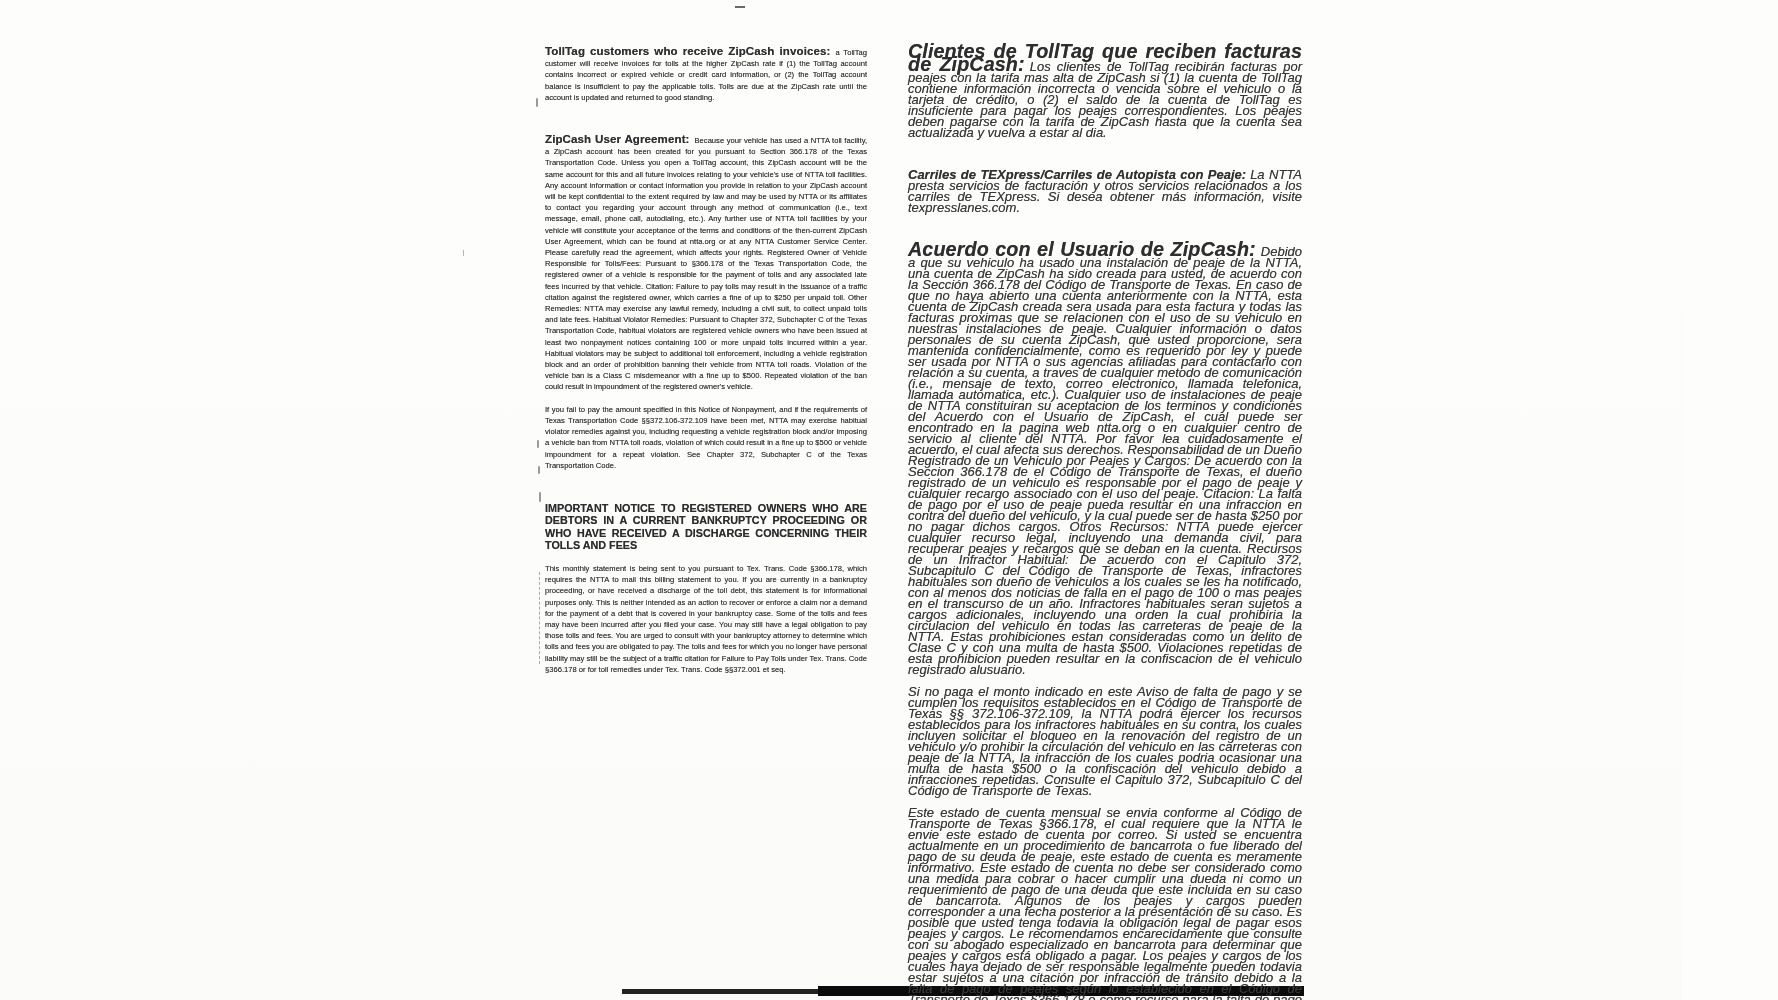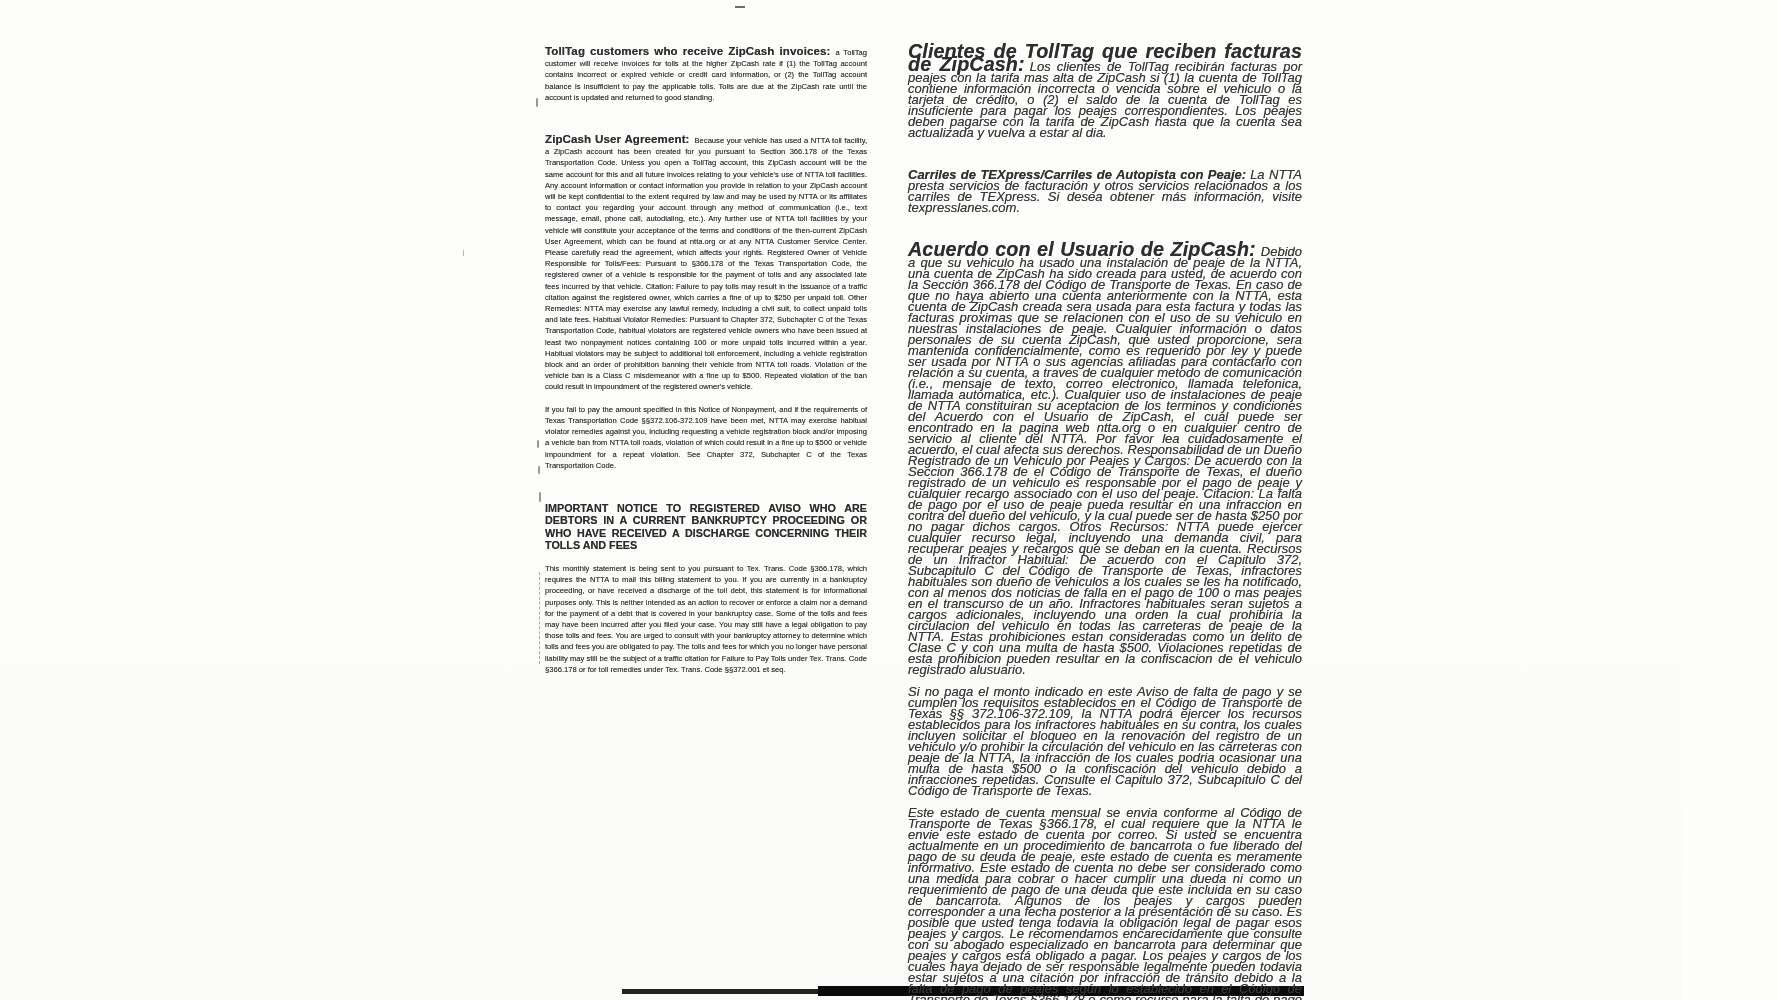--- a/index.html
+++ b/index.html
@@ -69,21 +69,21 @@
   <div class="artifact tick tick4"></div>
   <div class="artifact tick tick5"></div>
   <div class="artifact dotted-edge"></div>
   <div class="artifact bottom-bar-thin"></div>
   <div class="artifact bottom-bar-thick"></div>
 
   <div class="col col-left" id="col-left">
       <p class="sec"><span class="h-lead">TollTag customers who receive ZipCash invoices:</span><span>a TollTag customer will receive invoices for tolls at the higher ZipCash rate if (1) the TollTag account contains incorrect or expired vehicle or credit card information, or (2) the TollTag account balance is insufficient to pay the applicable tolls.  Tolls are due at the ZipCash rate until the account is updated and returned to good standing.</span></p>
       <p class="sec gap"><span class="h-lead">ZipCash User Agreement:</span><span>Because your vehicle has used a NTTA toll facility, a ZipCash account has been created for you pursuant to Section 366.178 of the Texas Transportation Code.  Unless you open a TollTag account, this ZipCash account will be the same account for this and all future invoices relating to your vehicle's use of NTTA toll facilities.  Any account information or contact information you provide in relation to your ZipCash account will be kept confidential to the extent required by law and may be used by NTTA or its affiliates to contact you regarding your account through any method of communication (i.e., text message, email, phone call, autodialing, etc.).  Any further use of NTTA toll facilities by your vehicle will constitute your acceptance of the terms and conditions of the then-current ZipCash User Agreement, which can be found at ntta.org or at any NTTA Customer Service Center.  Please carefully read the agreement, which affects your rights.  Registered Owner of Vehicle Responsible for Tolls/Fees: Pursuant to §366.178 of the Texas Transportation Code, the registered owner of a vehicle is responsible for the payment of tolls and any associated late fees incurred by that vehicle.  Citation: Failure to pay tolls may result in the issuance of a traffic citation against the registered owner, which carries a fine of up to $250 per unpaid toll.  Other Remedies: NTTA may exercise any lawful remedy, including a civil suit, to collect unpaid tolls and late fees.  Habitual Violator Remedies:  Pursuant to Chapter 372, Subchapter C of the Texas Transportation Code, habitual violators are registered vehicle owners who have been issued at least two nonpayment notices containing 100 or more unpaid tolls incurred within a year.  Habitual violators may be subject to additional toll enforcement, including a vehicle registration block and an order of prohibition banning their vehicle from NTTA toll roads.  Violation of the vehicle ban is a Class C misdemeanor with a fine up to $500.  Repeated violation of the ban could result in impoundment of the registered owner's vehicle.</span></p>
       <p class="sec"><span>If you fail to pay the amount specified in this Notice of Nonpayment, and if the requirements of Texas Transportation Code §§372.106-372.109 have been met, NTTA may exercise habitual violator remedies against you, including requesting a vehicle registration block and/or imposing a vehicle ban from NTTA toll roads, violation of which could result in a fine up to $500 or vehicle impoundment for a repeat violation.  See Chapter 372, Subchapter C of the Texas Transportation Code.</span></p>
-      <p class="sec caps gap">IMPORTANT NOTICE TO REGISTERED AVISO WHO ARE DEBTORS IN A CURRENT BANKRUPTCY PROCEEDING OR WHO HAVE RECEIVED A DISCHARGE CONCERNING THEIR TOLLS AND FEES</p>
+      <p class="sec caps gap">IMPORTANT NOTICE TO REGISTERED OWNERS WHO ARE DEBTORS IN A CURRENT BANKRUPTCY PROCEEDING OR WHO HAVE RECEIVED A DISCHARGE CONCERNING THEIR TOLLS AND FEES</p>
       <p class="sec"><span>This monthly statement is being sent to you pursuant to Tex. Trans. Code §366.178, which requires the NTTA to mail this billing statement to you.  If you are currently in a bankruptcy proceeding, or have received a discharge of the toll debt, this statement is for informational purposes only.  This is neither intended as an action to recover or enforce a claim nor a demand for the payment of a debt that is covered in your bankruptcy case.  Some of the tolls and fees may have been incurred after you filed your case.  You may still have a legal obligation to pay those tolls and fees.  You are urged to consult with your bankruptcy attorney to determine which tolls and fees you are obligated to pay.  The tolls and fees for which you no longer have personal liability may still be the subject of a traffic citation for Failure to Pay Tolls under Tex. Trans. Code §366.178 or for toll remedies under Tex. Trans. Code §§372.001 et seq.</span></p>
     </div>
   <div class="col col-right" id="col-right">
       <p class="sec"><span class="h-lead">Clientes de TollTag que reciben facturas de ZipCash:</span><span>Los clientes de TollTag recibirán facturas por peajes con la tarifa mas alta de ZipCash si (1) la cuenta de TollTag contiene información incorrecta o vencida sobre el vehiculo o la tarjeta de crédito, o (2) el saldo de la cuenta de TollTag es insuficiente para pagar los peajes correspondientes.  Los peajes deben pagarse con la tarifa de ZipCash hasta que la cuenta sea actualizada y vuelva a estar al dia.</span></p>
       <p class="sec gap"><span class="h-inline">Carriles de TEXpress/Carriles de Autopista con Peaje:</span><span>La NTTA presta servicios de facturación y otros servicios relacionados a los carriles de TEXpress.  Si desea obtener más información, visite texpresslanes.com.</span></p>
       <p class="sec gap"><span class="h-lead">Acuerdo con el Usuario de ZipCash:</span><span>Debido a que su vehiculo ha usado una instalación de peaje de la NTTA, una cuenta de ZipCash ha sido creada para usted, de acuerdo con la Sección 366.178 del Código de Transporte de Texas.  En caso de que no haya abierto una cuenta anteriormente con la NTTA, esta cuenta de ZipCash creada sera usada para esta factura y todas las facturas proximas que se relacionen con el uso de su vehiculo en nuestras instalaciones de peaje.  Cualquier información o datos personales de su cuenta ZipCash, que usted proporcione, sera mantenida confidencialmente, como es requerido por ley y puede ser usada por NTTA o sus agencias afiliadas para contactarlo con relación a su cuenta, a traves de cualquier metodo de comunicación (i.e., mensaje de texto, correo electronico, llamada telefonica, llamada automatica, etc.).  Cualquier uso de instalaciones de peaje de NTTA constituiran su aceptacion de los terminos y condiciones del Acuerdo con el Usuario de ZipCash, el cual puede ser encontrado en la pagina web ntta.org o en cualquier centro de servicio al cliente del NTTA.  Por favor lea cuidadosamente el acuerdo, el cual afecta sus derechos.  Responsabilidad de un Dueño Registrado de un Vehiculo por Peajes y Cargos:  De acuerdo con la Seccion 366.178 de el Código de Transporte de Texas, el dueño registrado de un vehiculo es responsable por el pago de peaje y cualquier recargo associado con el uso del peaje.  Citacion:  La falta de pago por el uso de peaje pueda resultar en una infraccion en contra del dueño del vehiculo, y la cual puede ser de hasta $250 por no pagar dichos cargos.  Otros Recursos:  NTTA puede ejercer cualquier recurso legal, incluyendo una demanda civil, para recuperar peajes y recargos que se deban en la cuenta.  Recursos de un Infractor Habitual:  De acuerdo con el Capitulo 372, Subcapitulo C del Código de Transporte de Texas, infractores habituales son dueño de vehiculos a los cuales se les ha notificado, con al menos dos noticias de falla en el pago de 100 o mas peajes en el transcurso de un año.  Infractores habituales seran sujetos a cargos adicionales, incluyendo una orden la cual prohibiria la circulacion del vehiculo en todas las carreteras de peaje de la NTTA.  Estas prohibiciones estan consideradas como un delito de Clase C y con una multa de hasta $500.  Violaciones repetidas de esta prohibicion pueden resultar en la confiscacion de el vehiculo registrado alusuario.</span></p>
       <p class="sec"><span>Si no paga el monto indicado en este Aviso de falta de pago y se cumplen los requisitos establecidos en el Código de Transporte de Texas §§ 372.106-372.109, la NTTA podrá ejercer los recursos establecidos para los infractores habituales en su contra, los cuales incluyen solicitar el bloqueo en la renovación del registro de un vehiculo y/o prohibir la circulación del vehiculo en las carreteras con peaje de la NTTA, la infracción de los cuales podria ocasionar una multa de hasta $500 o la confiscación del vehiculo debido a infracciones repetidas.  Consulte el Capitulo 372, Subcapitulo C del Código de Transporte de Texas.</span></p>
       <p class="sec"><span>Este estado de cuenta mensual se envia conforme al Código de Transporte de Texas §366.178, el cual requiere que la NTTA le envie este estado de cuenta por correo.  Si usted se encuentra actualmente en un procedimiento de bancarrota o fue liberado del pago de su deuda de peaje, este estado de cuenta es meramente informativo.  Este estado de cuenta no debe ser considerado como una medida para cobrar o hacer cumplir una dueda ni como un requerimiento de pago de una deuda que este incluida en su caso de bancarrota.  Algunos de los peajes y cargos pueden corresponder a una fecha posterior a la presentación de su caso.  Es posible que usted tenga todavia la obligación legal de pagar esos peajes y cargos.  Le recomendamos encarecidamente que consulte con su abogado especializado en bancarrota para determinar que peajes y cargos está obligado a pagar.  Los peajes y cargos de los cuales haya dejado de ser responsable legalmente pueden todavia estar sujetos a una citación por infracción de tránsito debido a la falta de pago de peajes según lo establecido en el Código de Transporte de Texas §366.178 o como recurso para la falta de pago del peaje segun el Código de Transporte de Texas §372.001 y los articulos siguientes.</span></p>
     </div>
 

